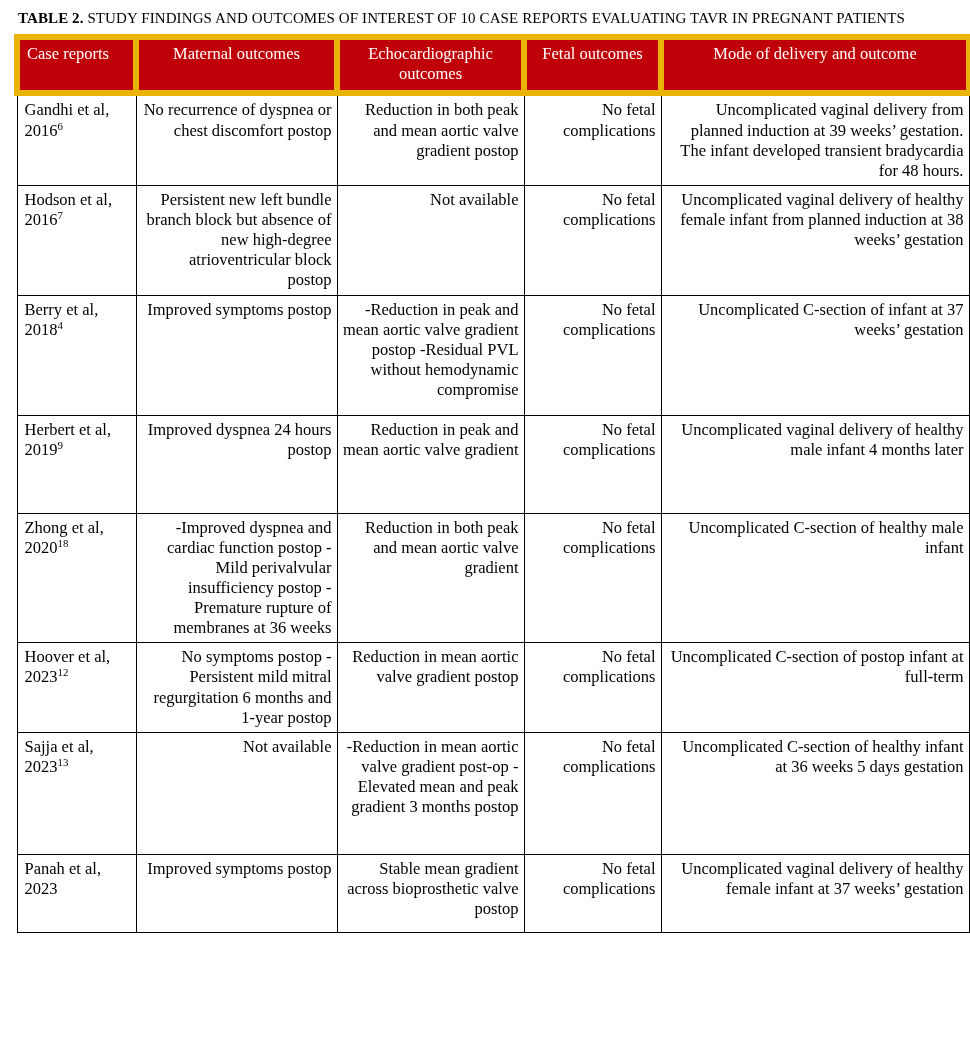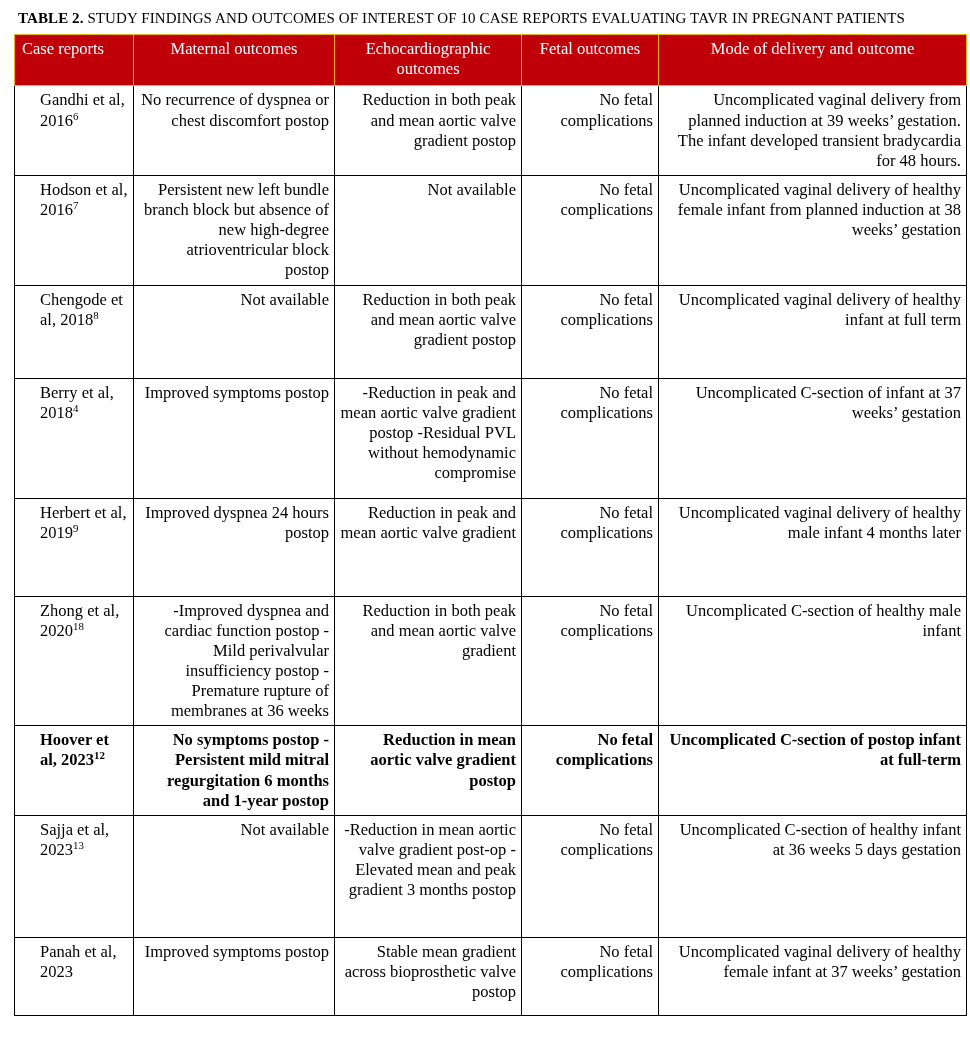--- a/index.html
+++ b/index.html
@@ -40,21 +40,21 @@
   }
   table.findings col.c0 { width: 119px; }
   table.findings col.c1 { width: 201px; }
   table.findings col.c2 { width: 187px; }
   table.findings col.c3 { width: 137px; }
   table.findings col.c4 { width: 308px; }
 
   thead th {
     background: #c00008;
     color: #ffffff;
-    border: 1px solid #eab308;
+    border: 6px solid #eab308;
     font-weight: normal;
     font-size: 16.5px;
     line-height: 1.22;
     padding: 4px 4px 6px 4px;
     vertical-align: top;
     text-align: center;
   }
   thead th.first {
     text-align: left;
     padding-left: 7px;
@@ -62,21 +62,21 @@
   tbody td {
     border: 1px solid #000;
     font-size: 16.5px;
     line-height: 1.22;
     padding: 4px 5px 4px 5px;
     vertical-align: top;
     text-align: right;
   }
   tbody td.case {
     text-align: left;
-    padding-left: 25px;
+    padding-left: 7px;
   }
   sup {
     font-size: 0.66em;
     vertical-align: super;
     line-height: 0;
   }
 </style>
 </head>
 <body>
 
@@ -112,27 +112,20 @@
           <td>No fetal complications</td>
           <td>Uncomplicated vaginal delivery from planned induction at 39 weeks’ gestation. The infant developed transient bradycardia for 48 hours.</td>
         </tr>
         <tr style="height: 98px;">
           <td class="case">Hodson et al, 2016<sup>7</sup></td>
           <td>Persistent new left bundle branch block but absence of new high-degree atrioventricular block postop</td>
           <td>Not available</td>
           <td>No fetal complications</td>
           <td>Uncomplicated vaginal delivery of healthy female infant from planned induction at 38 weeks’ gestation</td>
         </tr>
-        <tr style="height: 93px;">
-          <td class="case">Chengode et al, 2018<sup>8</sup></td>
-          <td>Not available</td>
-          <td>Reduction in both peak and mean aortic valve gradient postop</td>
-          <td>No fetal complications</td>
-          <td>Uncomplicated vaginal delivery of healthy infant at full term</td>
-        </tr>
         <tr style="height: 120px;">
           <td class="case">Berry et al, 2018<sup>4</sup></td>
           <td>Improved symptoms postop</td>
           <td>-Reduction in peak and mean aortic valve gradient postop -Residual PVL without hemodynamic compromise</td>
           <td>No fetal complications</td>
           <td>Uncomplicated C-section of infant at 37 weeks’ gestation</td>
         </tr>
         <tr style="height: 98px;">
           <td class="case">Herbert et al, 2019<sup>9</sup></td>
           <td>Improved dyspnea 24 hours postop</td>
@@ -140,21 +133,21 @@
           <td>No fetal complications</td>
           <td>Uncomplicated vaginal delivery of healthy male infant 4 months later</td>
         </tr>
         <tr style="height: 108px;">
           <td class="case">Zhong et al, 2020<sup>18</sup></td>
           <td>-Improved dyspnea and cardiac function postop -Mild perivalvular insufficiency postop -Premature rupture of membranes at 36 weeks</td>
           <td>Reduction in both peak and mean aortic valve gradient</td>
           <td>No fetal complications</td>
           <td>Uncomplicated C-section of healthy male infant</td>
         </tr>
-        <tr style="height: 88px; font-weight: bold;">
+        <tr style="height: 88px;">
           <td class="case">Hoover et al, 2023<sup>12</sup></td>
           <td>No symptoms postop -Persistent mild mitral regurgitation 6 months and 1-year postop</td>
           <td>Reduction in mean aortic valve gradient postop</td>
           <td>No fetal complications</td>
           <td>Uncomplicated C-section of postop infant at full-term</td>
         </tr>
         <tr style="height: 122px;">
           <td class="case">Sajja et al, 2023<sup>13</sup></td>
           <td>Not available</td>
           <td>-Reduction in mean aortic valve gradient post-op -Elevated mean and peak gradient 3 months postop</td>

